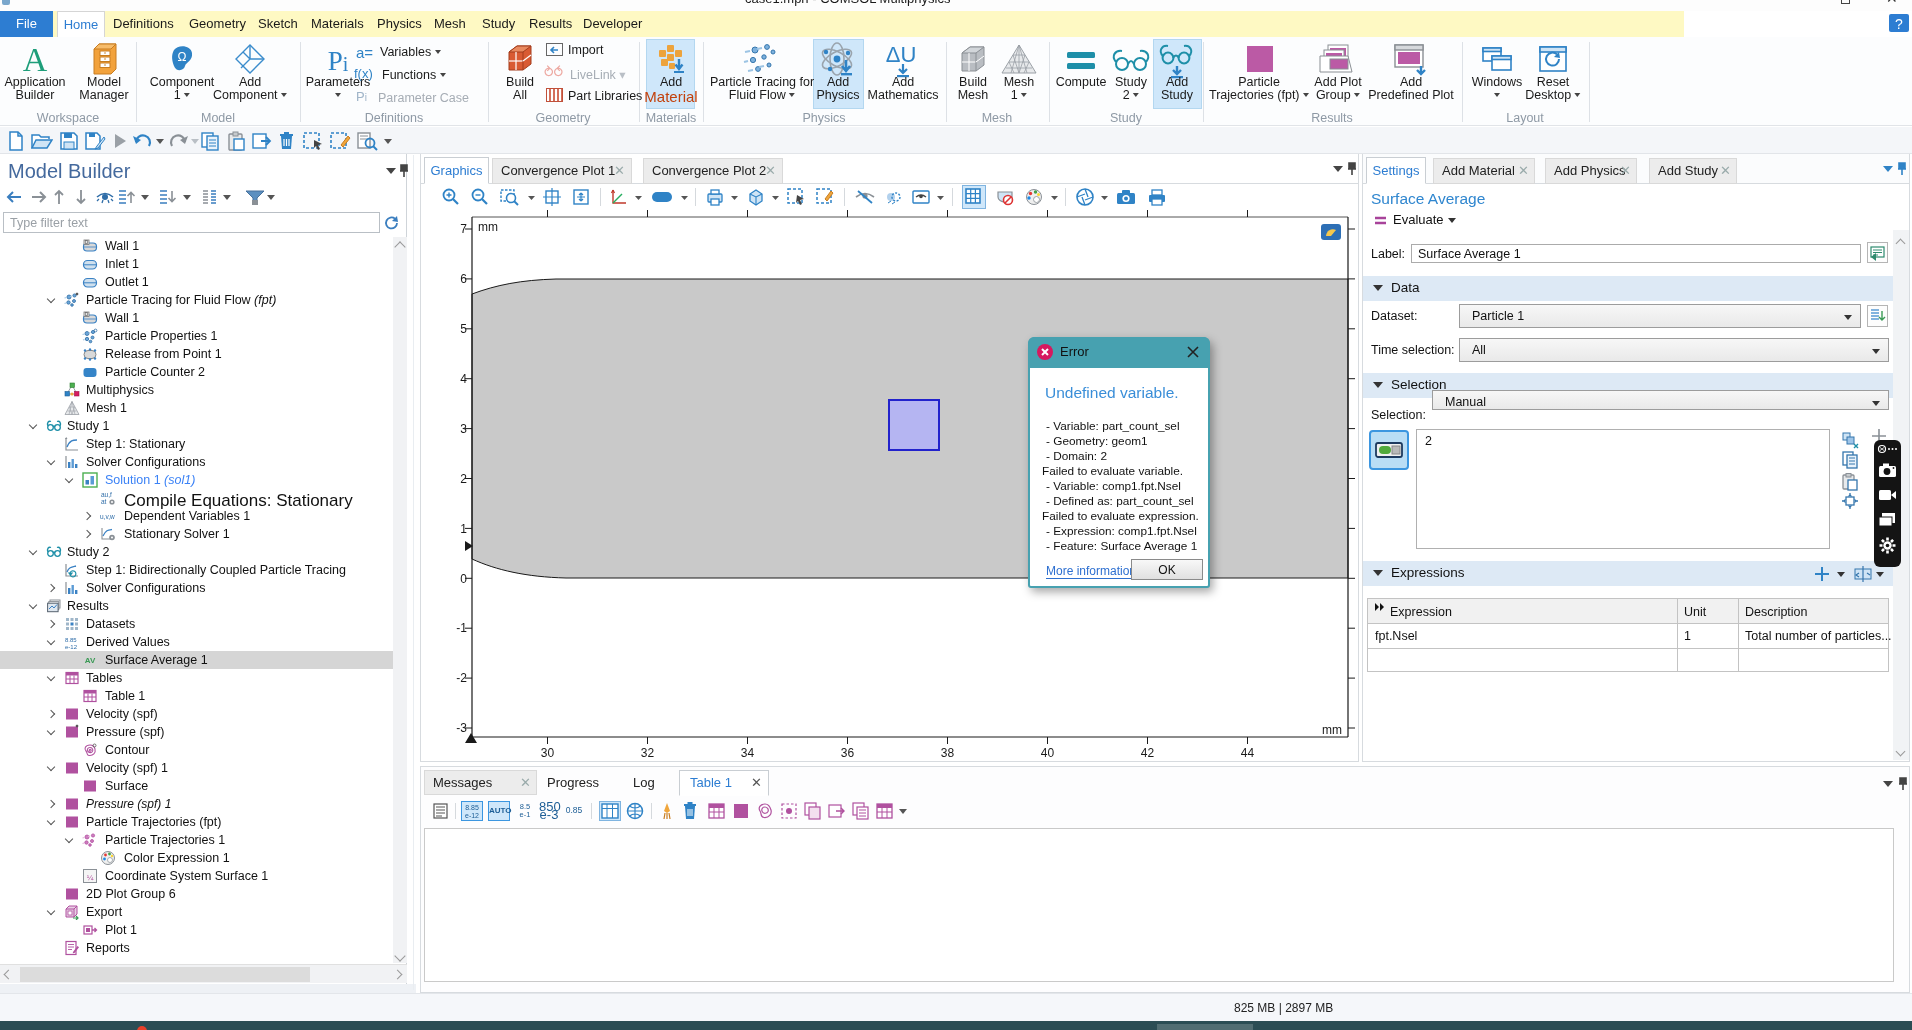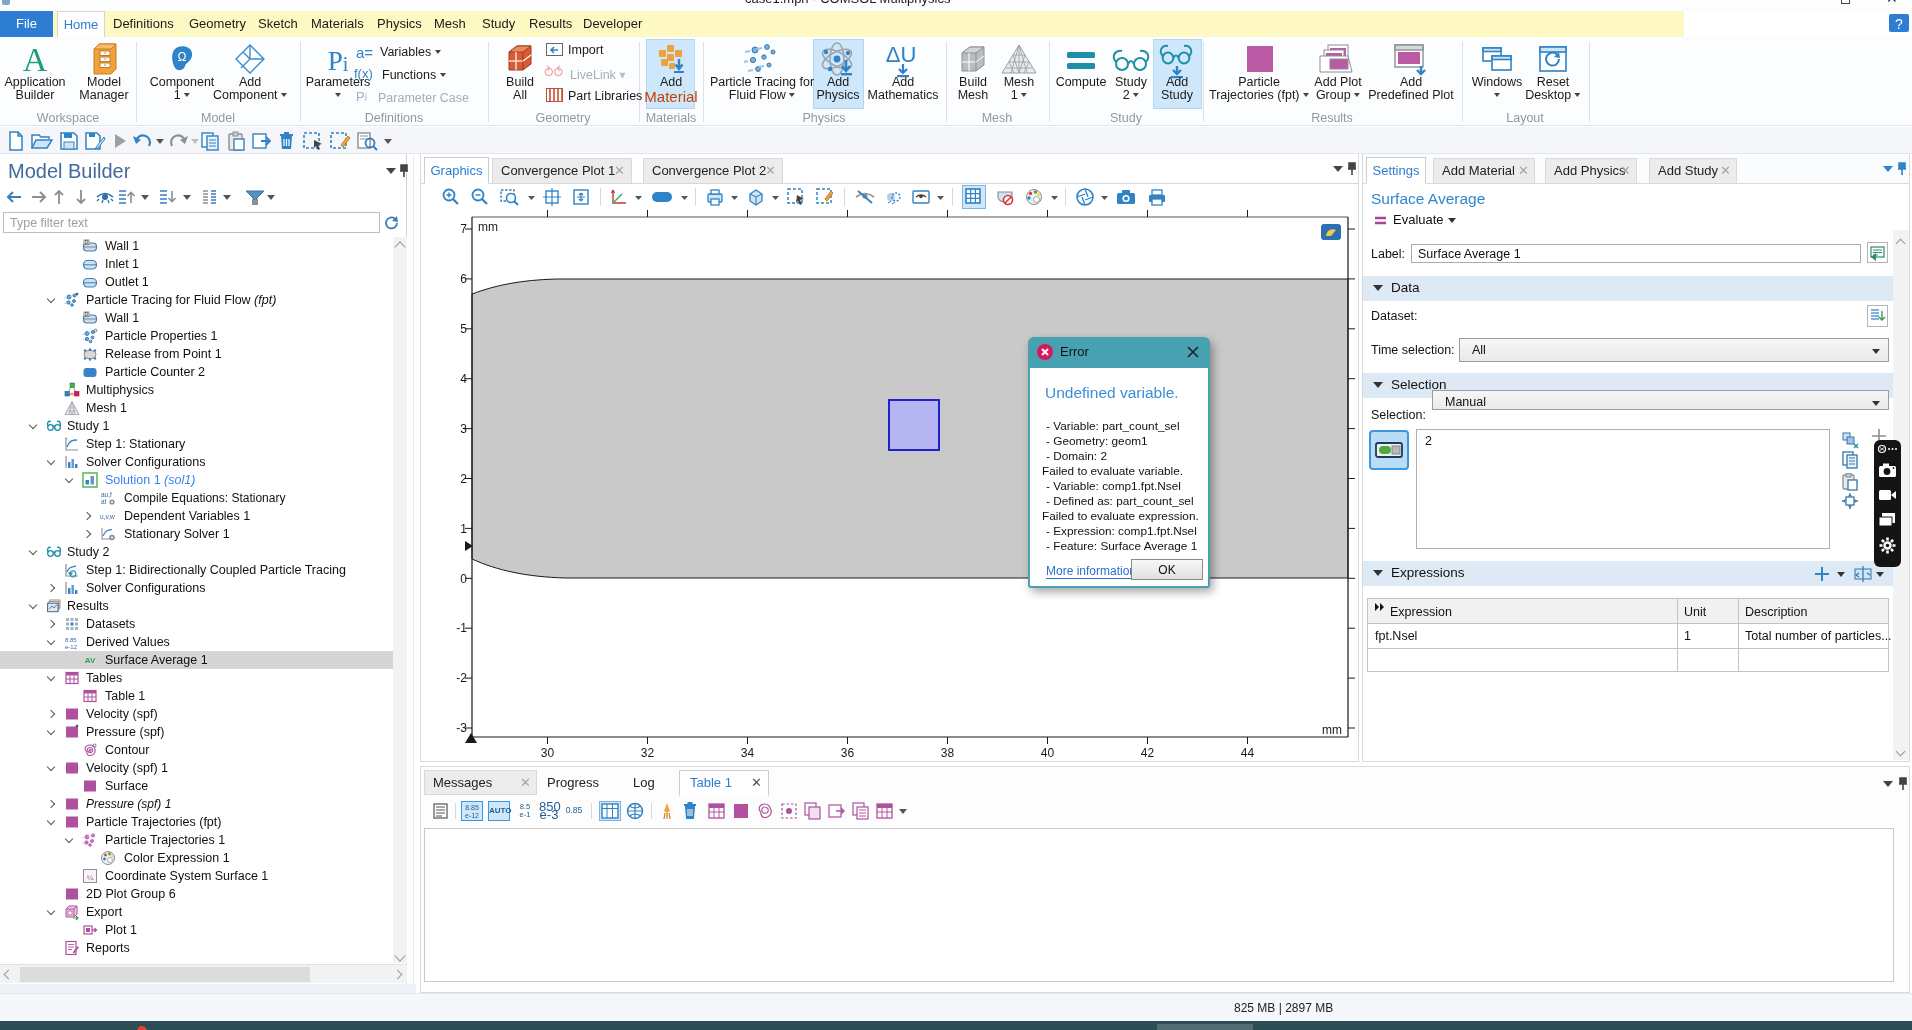--- a/index.html
+++ b/index.html
@@ -567,21 +567,21 @@
         </div>
         <div class="tx" style="left:105px;top:236px;font-size:12.5px;color:#3b82f6;">Solution 1 <i>(sol1)</i></div>
         <div class="abs" style="left:100px;top:253px;width:16px;height:16px;">
           <svg width="16" height="16" viewBox="0 0 16 16">
             <text x="1" y="7" font-size="6.5" fill="#2f6da8">au,f</text>
             <text x="1" y="13.5" font-size="6.5" fill="#2f6da8">at</text>
             <circle cx="12" cy="12" r="2.6" fill="#8a9096"></circle>
             <circle cx="12" cy="12" r="1" fill="#fff"></circle>
           </svg>
         </div>
-        <div class="tx" style="left:124px;top:254px;font-size:12px;color:#111;">Compile Equations: Stationary</div>
+        <div class="tx" style="left:124px;top:254px;font-size:17px;color:#111;">Compile Equations: Stationary</div>
         <div class="abs" style="left:84px;top:276px;width:6px;height:6px;border-right:1.6px solid #555;border-bottom:1.6px solid #555;transform:rotate(-45deg);"></div>
         <div class="abs" style="left:100px;top:271px;width:16px;height:16px;">
           <svg width="16" height="16" viewBox="0 0 16 16">
             <text x="0" y="11" font-size="6.5" fill="#2f6da8">u,v,w</text>
           </svg>
         </div>
         <div class="tx" style="left:124px;top:272px;font-size:12.5px;color:#111;">Dependent Variables 1</div>
         <div class="abs" style="left:84px;top:294px;width:6px;height:6px;border-right:1.6px solid #555;border-bottom:1.6px solid #555;transform:rotate(-45deg);"></div>
         <div class="abs" style="left:100px;top:289px;width:16px;height:16px;">
           <svg width="16" height="16" viewBox="0 0 16 16">
@@ -1118,20 +1118,24 @@
         </svg>
       </div>
       <div class="abs" style="left:530px;top:76px;width:16px;height:530px;background:#f1f3f5;"></div>
       <div class="abs" style="left:534px;top:86px;width:7px;height:7px;border-right:1.4px solid #999;border-bottom:1.4px solid #999;transform:rotate(-135deg);"></div>
       <div class="abs" style="left:534px;top:594px;width:7px;height:7px;border-right:1.4px solid #999;border-bottom:1.4px solid #999;transform:rotate(45deg);"></div>
       <div class="abs" style="left:0;top:122px;width:530px;height:25px;background:#dde9f5;">
         <div class="abs" style="left:10px;top:9px;width:0;height:0;border-left:5px solid transparent;border-right:5px solid transparent;border-top:6px solid #333;"></div>
         <div class="tx" style="left:28px;top:4px;font-size:13.5px;color:#111;">Data</div>
       </div>
       <div class="tx" style="left:8px;top:155px;font-size:12.5px;color:#111;">Dataset:</div>
+      <div class="abs" style="left:96px;top:150px;width:402px;height:24px;background:linear-gradient(#f7f7f7,#e9e9e9);border:1px solid #9c9c9c;">
+        <div class="tx" style="left:12px;top:4px;font-size:12.5px;color:#111;">Particle 1</div>
+        <div class="abs" style="right:8px;top:10px;width:0;height:0;border-left:4.5px solid transparent;border-right:4.5px solid transparent;border-top:5.5px solid #333;"></div>
+      </div>
       <div class="abs" style="left:504px;top:151px;width:21px;height:22px;background:#fdfdfd;border:1px solid #b5b5b5;">
 <svg width="19" height="19">
           <path d="M3,4 h8 M3,7 h8 M3,10 h8 M3,13 h8" stroke="#5a9bd4" stroke-width="1.4"></path>
           <path d="M14,5 v8 M11,11 l3,3 l3,-3" stroke="#3a9a55" stroke-width="1.4" fill="none"></path>
         </svg>
       </div>
       <div class="tx" style="left:8px;top:189px;font-size:12.5px;color:#111;">Time selection:</div>
       <div class="abs" style="left:96px;top:184px;width:430px;height:24px;background:linear-gradient(#f7f7f7,#e9e9e9);border:1px solid #9c9c9c;">
         <div class="tx" style="left:12px;top:4px;font-size:12.5px;color:#111;">All</div>
         <div class="abs" style="right:8px;top:10px;width:0;height:0;border-left:4.5px solid transparent;border-right:4.5px solid transparent;border-top:5.5px solid #333;"></div>

